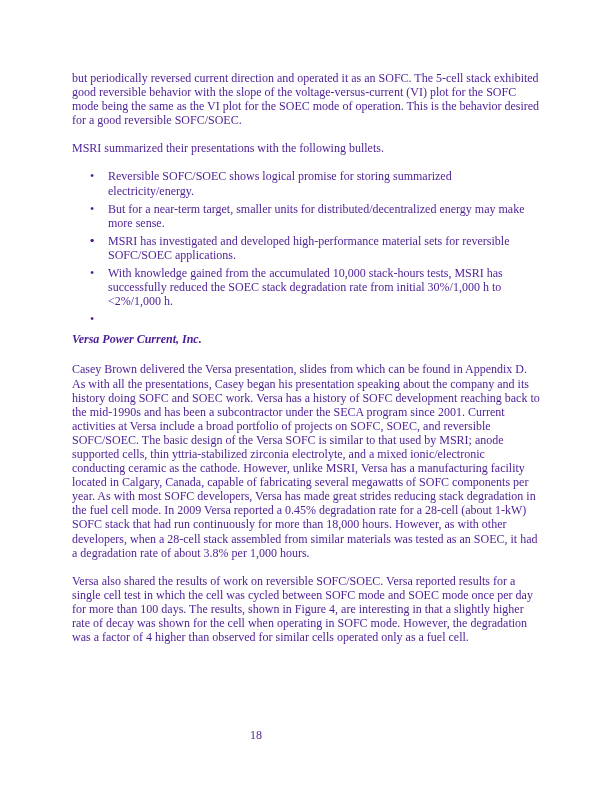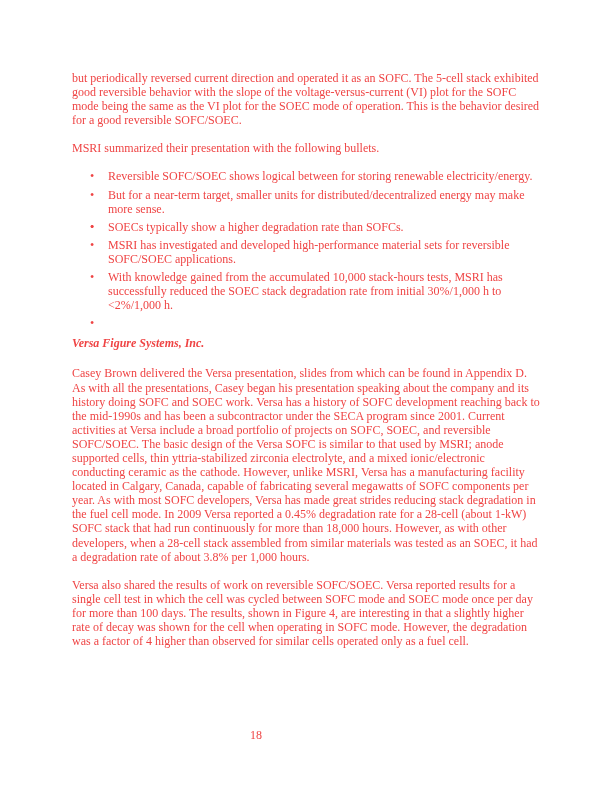--- a/index.html
+++ b/index.html
@@ -5,21 +5,21 @@
   html, body {
     margin: 0;
     padding: 0;
     background: #ffffff;
   }
   .page {
     position: relative;
     width: 612px;
     height: 792px;
     background: #ffffff;
-    color: #ef4444;
+    color: #4c1d95;
     font-family: "Liberation Serif", "DejaVu Serif", serif;
     font-size: 12px;
     line-height: 14.1px;
     overflow: hidden;
   }
   .content {
     position: absolute;
     left: 72px;
     top: 71px;
     width: 468px;
@@ -57,52 +57,51 @@
   }
 </style>
 </head>
 <body>
 
 <div class="page">
   <div class="content">
 
     <p class="body-para">but periodically reversed current direction and operated it as an SOFC. The 5-cell stack exhibited good reversible behavior with the slope of the voltage-versus-current (VI) plot for the SOFC mode being the same as the VI plot for the SOEC mode of operation. This is the behavior desired for a good reversible SOFC/SOEC.</p>
 
-    <p class="body-para">MSRI summarized their presentation with the following bullets.</p>
+    <p class="body-para">MSRI summarized their presentations with the following bullets.</p>
 
     <ul class="bullet-list">
       <li class="bullet-item">
         <span class="bullet-marker">•</span>
-        <span>Reversible SOFC/SOEC shows logical between for storing renewable electricity/energy.</span>
+        <span>Reversible SOFC/SOEC shows logical promise for storing summarized electricity/energy.</span>
       </li>
       <li class="bullet-item">
         <span class="bullet-marker">•</span>
         <span>But for a near-term target, smaller units for distributed/decentralized energy may make more sense.</span>
       </li>
       <li class="bullet-item">
         <span class="bullet-marker">•</span>
       </li>
       <li class="bullet-item">
         <span class="bullet-marker">•</span>
-        <span>SOECs typically show a higher degradation rate than SOFCs.</span>
       </li>
       <li class="bullet-item">
         <span class="bullet-marker">•</span>
         <span>MSRI has investigated and developed high-performance material sets for reversible SOFC/SOEC applications.</span>
       </li>
       <li class="bullet-item">
         <span class="bullet-marker">•</span>
         <span>With knowledge gained from the accumulated 10,000 stack-hours tests, MSRI has successfully reduced the SOEC stack degradation rate from initial 30%/1,000 h to &lt;2%/1,000 h.</span>
       </li>
       <li class="bullet-item">
         <span class="bullet-marker">•</span>
       </li>
     </ul>
 
-    <p class="section-heading">Versa Figure Systems, Inc.</p>
+    <p class="section-heading">Versa Power Current, Inc.</p>
 
     <p class="body-para">Casey Brown delivered the Versa presentation, slides from which can be found in Appendix D. As with all the presentations, Casey began his presentation speaking about the company and its history doing SOFC and SOEC work. Versa has a history of SOFC development reaching back to the mid-1990s and has been a subcontractor under the SECA program since 2001. Current activities at Versa include a broad portfolio of projects on SOFC, SOEC, and reversible SOFC/SOEC. The basic design of the Versa SOFC is similar to that used by MSRI; anode supported cells, thin yttria-stabilized zirconia electrolyte, and a mixed ionic/electronic conducting ceramic as the cathode. However, unlike MSRI, Versa has a manufacturing facility located in Calgary, Canada, capable of fabricating several megawatts of SOFC components per year. As with most SOFC developers, Versa has made great strides reducing stack degradation in the fuel cell mode. In 2009 Versa reported a 0.45% degradation rate for a 28-cell (about 1-kW) SOFC stack that had run continuously for more than 18,000 hours. However, as with other developers, when a 28-cell stack assembled from similar materials was tested as an SOEC, it had a degradation rate of about 3.8% per 1,000 hours.</p>
 
     <p class="body-para">Versa also shared the results of work on reversible SOFC/SOEC. Versa reported results for a single cell test in which the cell was cycled between SOFC mode and SOEC mode once per day for more than 100 days. The results, shown in Figure 4, are interesting in that a slightly higher rate of decay was shown for the cell when operating in SOFC mode. However, the degradation was a factor of 4 higher than observed for similar cells operated only as a fuel cell.</p>
 
   </div>
 
   <div class="page-footer">18</div>
 </div>
 

